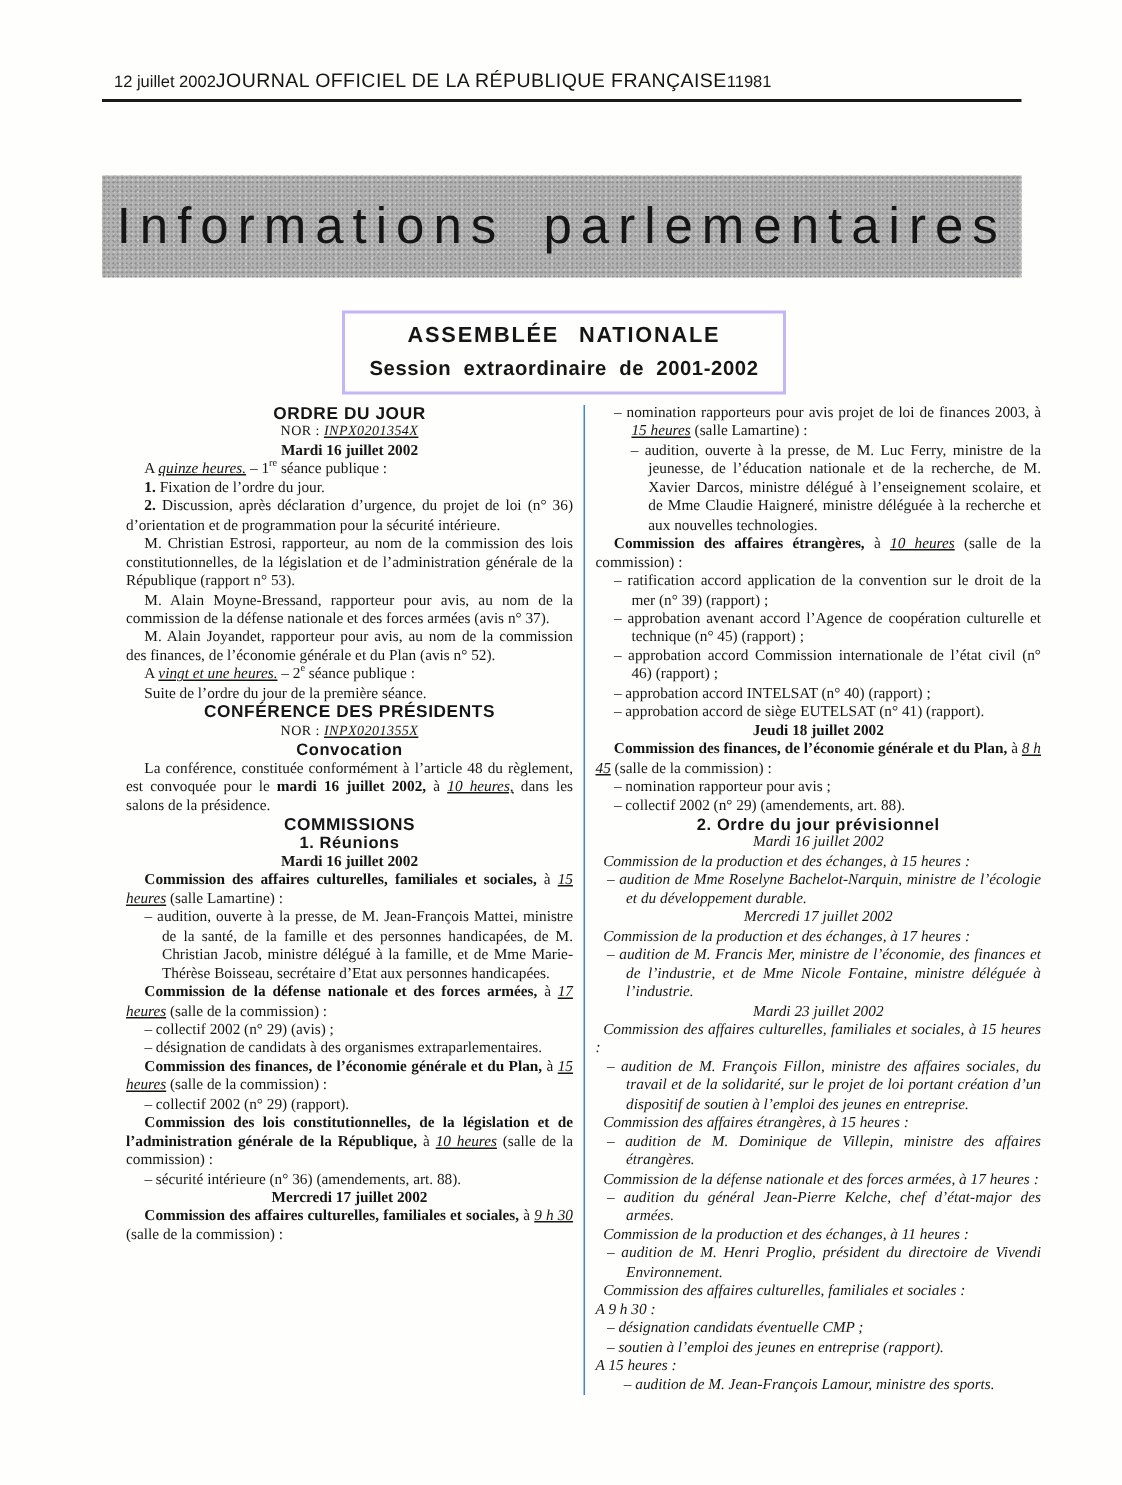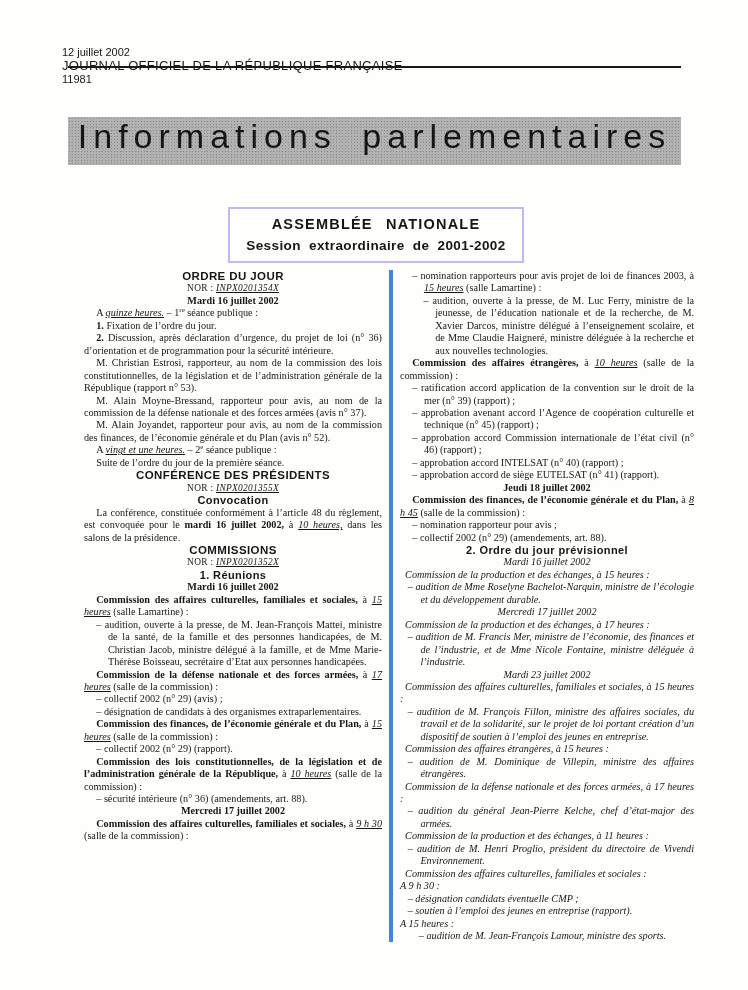--- a/index.html
+++ b/index.html
@@ -3,58 +3,58 @@
 <meta charset="utf-8">
 <style>
   html,body{margin:0;padding:0;background:#e8e8e6;}
   .page{
     position:relative;width:748px;height:990px;margin:0 auto;
     background:#fefefd;color:#161616;overflow:hidden;
     font-family:"Liberation Serif",serif;
   }
   
   .jo-header{
-    position:absolute;top:46px;left:62px;width:613px;
+    position:absolute;top:46px;left:76px;width:613px;
     display:flex;justify-content:flex-start;align-items:baseline;
-    font-family:"Liberation Sans",sans-serif;font-size:11px;flex-direction:column;
+    font-family:"Liberation Sans",sans-serif;font-size:11px;
   }
   .jo-header .title{font-size:13px;letter-spacing:.3px;}
   .jo-rule{position:absolute;top:66px;left:68px;width:613px;border-top:2px solid #1a1a1a;}
   
   .banner{
-    position:absolute;top:117px;left:68px;width:613px;height:48px;
+    position:absolute;top:117px;left:68px;width:613px;height:68px;
     background-color:#b2b2b2;
     background-image:
       radial-gradient(#8c8c8c .7px, transparent .8px),
       radial-gradient(#9e9e9e .7px, transparent .8px),
       radial-gradient(#c8c8c8 .6px, transparent .7px);
     background-size:3px 3px,5px 5px,4px 4px;
     background-position:0 0,1px 2px,2px 1px;
-    display:flex;align-items:flex-start;justify-content:center;
+    display:flex;align-items:center;justify-content:center;
   }
   .banner .banner-text{
     font-family:"Liberation Sans",sans-serif;
     font-size:34px;letter-spacing:6px;color:#151515;word-spacing:10px;
   }
   
   .an-box{
     position:absolute;top:207px;left:228px;width:284px;
     border:2px solid #c4b5fd;text-align:center;padding:7px 4px 8px;
     font-family:"Liberation Sans",sans-serif;font-weight:bold;
   }
   .an-box .l1{font-size:14.5px;letter-spacing:1.2px;word-spacing:8px;}
   .an-box .l2{font-size:13.5px;letter-spacing:.4px;word-spacing:4px;margin-top:6px;}
   
   .columns{
     position:absolute;top:270px;left:84px;width:618px;
     display:flex;font-size:10.2px;line-height:12.45px;
   }
   .col{width:305px;box-sizing:border-box;}
   .col-left{padding-right:7px;}
-  .col-right{border-left:4px solid #3b82f6;padding-left:7px;}
+  .col-right{border-left:1px solid #3b82f6;padding-left:7px;}
   .col p{margin:0;text-align:justify;}
   
   .h-main,.h-sec,.h-sub{
     font-family:"Liberation Sans",sans-serif;font-weight:bold;
     text-align:center !important;letter-spacing:.4px;font-size:11.5px;
   }
   .h-main{margin:6px 0 2px;}
   .h-sec{margin:24px 0 2px;}
   .h-sub{font-size:11px;margin:17px 0 9px;}
   .nor{text-align:center !important;font-size:9.4px;margin:12px 0 10px;letter-spacing:.3px;}
@@ -104,21 +104,20 @@
         <p class="para"><span>M. Christian Estrosi, rapporteur, au nom de la commission des lois constitutionnelles, de la législation et de l’administration générale de la République (rapport n° 53).</span></p>
         <p class="para"><span>M. Alain Moyne-Bressand, rapporteur pour avis, au nom de la commission de la défense nationale et des forces armées (avis n° 37).</span></p>
         <p class="para"><span>M. Alain Joyandet, rapporteur pour avis, au nom de la commission des finances, de l’économie générale et du Plan (avis n° 52).</span></p>
         <p class="para"><span>A </span><span class="i">vingt et une heures.</span><span> – 2</span><sup>e</sup><span> séance publique :</span></p>
         <p class="para"><span>Suite de l’ordre du jour de la première séance.</span></p>
         <p class="h-sec"><span>CONFÉRENCE DES PRÉSIDENTS</span></p>
         <p class="nor"><span>NOR : </span><span class="i">INPX0201355X</span></p>
         <p class="h-sub"><span>Convocation</span></p>
         <p class="para"><span>La conférence, constituée conformément à l’article 48 du règlement, est convoquée pour le </span><span class="b">mardi 16 juillet 2002,</span><span> à </span><span class="i">10 heures,</span><span> dans les salons de la présidence.</span></p>
         <p class="h-sec"><span>COMMISSIONS</span></p>
-        <p class="nor"><span>NOR : </span><span class="i">INPX0201352X</span></p>
         <p class="h-sub"><span>1. Réunions</span></p>
         <p class="date-b"><span>Mardi 16 juillet 2002</span></p>
         <p class="com"><span class="b">Commission des affaires culturelles, familiales et sociales,</span><span> à </span><span class="i">15 heures</span><span> (salle Lamartine) :</span></p>
         <p class="item"><span>– audition, ouverte à la presse, de M. Jean-François Mattei, ministre de la santé, de la famille et des personnes handicapées, de M. Christian Jacob, ministre délégué à la famille, et de Mme Marie-Thérèse Boisseau, secrétaire d’Etat aux personnes handicapées.</span></p>
         <p class="com"><span class="b">Commission de la défense nationale et des forces armées,</span><span> à </span><span class="i">17 heures</span><span> (salle de la commission) :</span></p>
         <p class="item"><span>– collectif 2002 (n° 29) (avis) ;</span></p>
         <p class="item"><span>– désignation de candidats à des organismes extraparlementaires.</span></p>
         <p class="com"><span class="b">Commission des finances, de l’économie générale et du Plan,</span><span> à </span><span class="i">15 heures</span><span> (salle de la commission) :</span></p>
         <p class="item"><span>– collectif 2002 (n° 29) (rapport).</span></p>
         <p class="com"><span class="b">Commission des lois constitutionnelles, de la législation et de l’administration générale de la République,</span><span> à </span><span class="i">10 heures</span><span> (salle de la commission) :</span></p>

